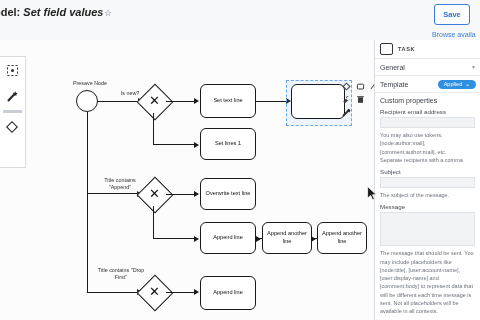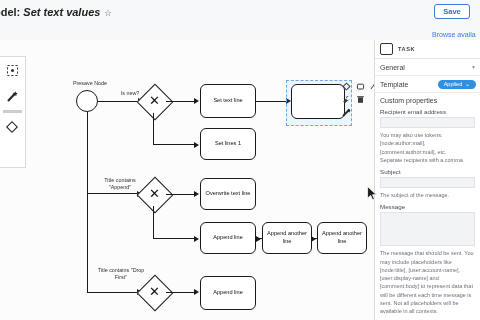--- a/index.html
+++ b/index.html
@@ -10,21 +10,21 @@
     font-size:7px;color:#333;
     -webkit-font-smoothing:antialiased;
   }
   
   #header{position:absolute;left:0;top:0;width:480px;height:40px;background:#f7f8f9;}
   #title{position:absolute;left:-6px;top:6px;font-size:11px;color:#222;white-space:nowrap;}
   #title .model-word{font-weight:bold;font-style:normal;}
   #title .model-name{font-style:italic;font-weight:bold;}
   #star{position:absolute;left:104px;top:8px;font-size:9px;color:#5a6270;}
   #save-btn{
-    position:absolute;left:434px;top:4px;width:36px;height:15px;
+    position:absolute;left:434px;top:4px;width:36px;height:21px;
     border:1px solid #3b7ddd;border-radius:3px;background:#ffffff;
     color:#2f6fd0;font-size:7.5px;font-weight:bold;
     display:flex;align-items:center;justify-content:center;
     box-sizing:border-box;cursor:pointer;
   }
   #browse-link{
     position:absolute;left:432px;top:31px;font-size:7px;color:#3b7ddd;
     white-space:nowrap;cursor:pointer;
   }
   
@@ -121,21 +121,21 @@
     white-space:pre-line;
   }
   #cursor{position:absolute;left:367px;top:186px;z-index:40;pointer-events:none;}
 </style>
 </head>
 <body>
 
 <div id="header">
   <div id="title">
     <span class="model-word">odel:</span>
-    <span class="model-name">Set text values</span>
+    <span class="model-name">Set field values</span>
   </div>
   <div id="star">☆</div>
   <div id="save-btn">Save</div>
   <div id="browse-link">Browse availa</div>
 </div>
 
 <div id="canvas">
   <div class="grid"></div>
 
   <div id="palette">

